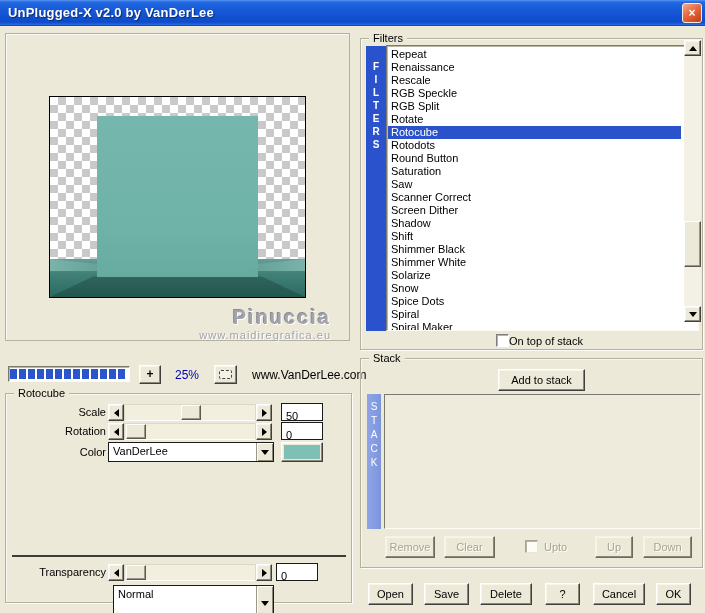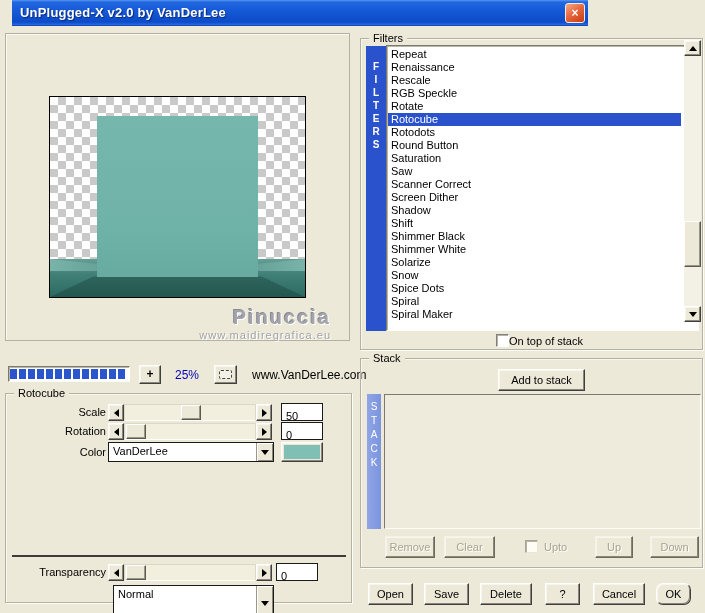--- a/index.html
+++ b/index.html
@@ -2,21 +2,21 @@
 <html><head>
 <meta charset="utf-8">
 <style>
   * { margin:0; padding:0; box-sizing:border-box; }
   html,body { width:705px; height:613px; }
   body { font-family:"Liberation Sans", sans-serif; font-size:11px; color:#000; background:#ece9d8; }
   .abs { position:absolute; }
   #window { position:relative; width:705px; height:613px; background:#ece9d8; overflow:hidden; }
 
   
-  .titlebar { left:12px; top:0; width:576px; height:26px;
+  .titlebar { left:0; top:0; width:705px; height:26px;
     background:linear-gradient(180deg,#5a96f2 0%,#2168e0 8%,#1659d8 40%,#0d4bc8 85%,#2465e2 94%,#0c3fa6 100%); }
   .title-text { left:8px; top:5px; color:#fff; font-size:13px; font-weight:bold; letter-spacing:.2px;
     text-shadow:1px 1px 1px rgba(5,30,90,.75); }
   .close-btn { right:3px; top:3px; width:20px; height:20px; border:1px solid #f2ece2; border-radius:3px;
     background:linear-gradient(145deg,#f5a98a 0%,#e8693f 45%,#c63a10 100%);
     color:#fff; font-weight:bold; font-size:12px; line-height:18px; text-align:center; cursor:pointer; }
 
   
   .btn3d { background:#ece9d8; border:1px solid; border-color:#ffffff #404040 #404040 #ffffff;
     box-shadow:inset -1px -1px 0 #8a8778, inset 1px 1px 0 #f8f6ec; text-align:center; cursor:pointer; }
@@ -225,20 +225,21 @@
         <span>T</span>
         <span>E</span>
         <span>R</span>
         <span>S</span>
       </div>
     <div class="filter-list sunken">
         <div class="list-item">Repeat</div>
         <div class="list-item">Renaissance</div>
         <div class="list-item">Rescale</div>
         <div class="list-item">RGB Speckle</div>
+        <div class="list-item">RGB Split</div>
         <div class="list-item">Rotate</div>
         <div class="list-item selected">Rotocube</div>
         <div class="list-item">Rotodots</div>
         <div class="list-item">Round Button</div>
         <div class="list-item">Saturation</div>
         <div class="list-item">Saw</div>
         <div class="list-item">Scanner Correct</div>
         <div class="list-item">Screen Dither</div>
         <div class="list-item">Shadow</div>
         <div class="list-item">Shift</div>
@@ -276,23 +277,23 @@
         <span>K</span>
       </div>
     <div class="stack-list"></div>
     <div class="stack-ctl btn3d disabled" style="left:24px; width:50px;">Remove</div>
     <div class="stack-ctl btn3d disabled" style="left:83px; width:51px;">Clear</div>
     <div class="upto-row">
       <div class="checkbox disabled"></div>
       <span>Upto</span>
     </div>
     <div class="stack-ctl btn3d disabled" style="left:234px; width:38px;">Up</div>
-    <div class="stack-ctl btn3d disabled" style="left:289px; width:49px;">Down</div>
+    <div class="stack-ctl btn3d disabled" style="left:282px; width:49px;">Down</div>
   </div>
 
   <div class="abs footer-btn btn3d" style="left:368px; width:45px;">Open</div>
   <div class="abs footer-btn btn3d" style="left:424px; width:45px;">Save</div>
   <div class="abs footer-btn btn3d" style="left:480px; width:52px;">Delete</div>
   <div class="abs footer-btn btn3d" style="left:545px; width:35px;">?</div>
   <div class="abs footer-btn btn3d" style="left:593px; width:52px;">Cancel</div>
-  <div class="abs footer-btn btn3d" style="left:656px; width:35px;border-radius:7px;">OK</div>
+  <div class="abs footer-btn btn3d" style="left:656px; width:35px;">OK</div>
 
 </div>
 
 </body></html>

